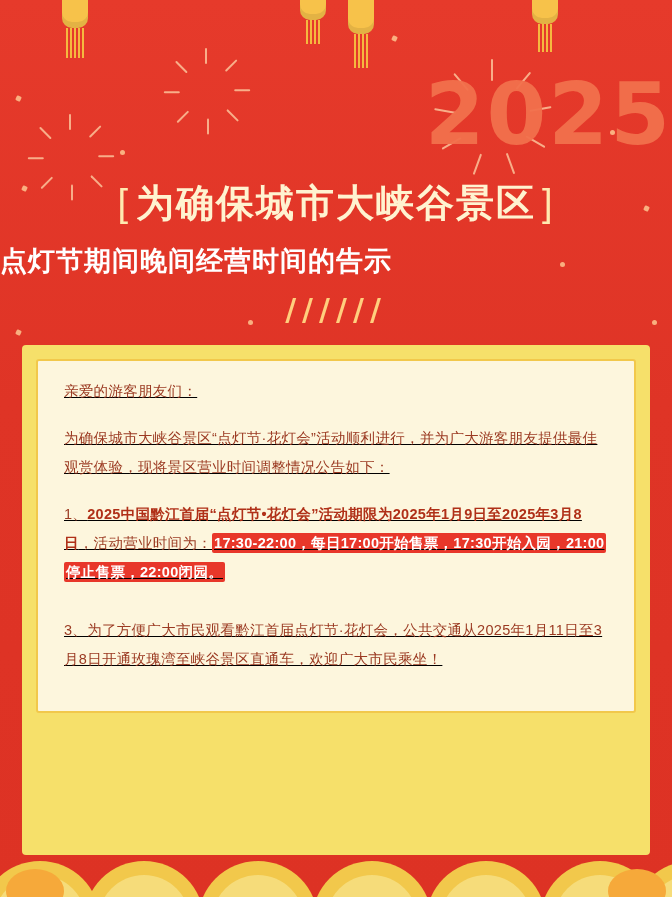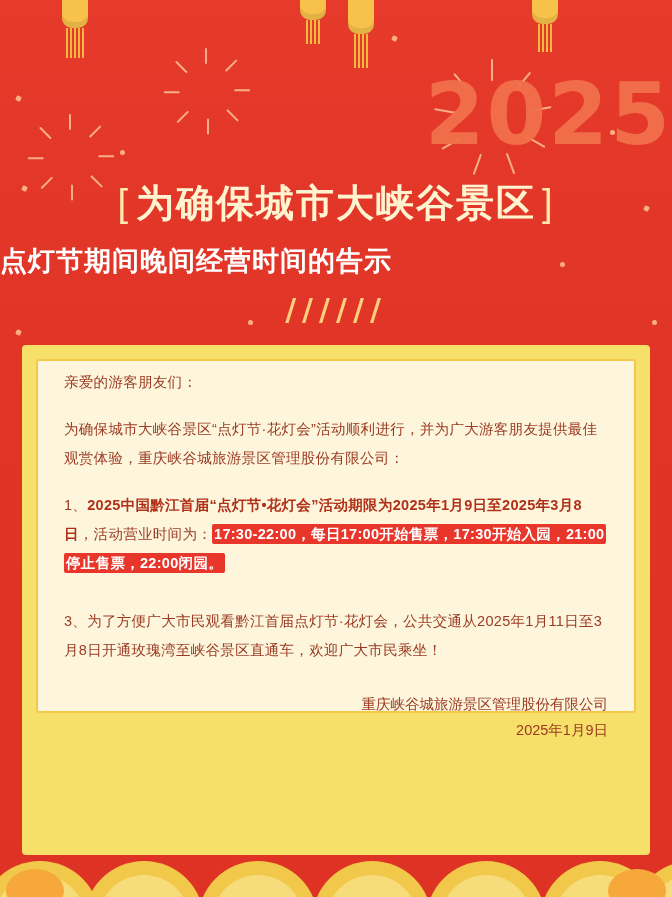--- a/index.html
+++ b/index.html
@@ -144,21 +144,22 @@
   .card {
     position: absolute;
     left: 36px;
     top: 359px;
     width: 600px;
     height: 354px;
     background: #fdf6dd;
     border: 2px solid #f2c84b;
     border-radius: 3px;
     box-sizing: border-box;
-    padding: 7px 26px;
+    padding: 16px 26px;
+    text-decoration: underline;
   }
   .card p {
     margin: 0 0 18px 0;
     font-size: 14.5px;
     line-height: 29px;
     color: #9b3a22;
     letter-spacing: 0.3px;
   }
   .card p.tight {
     margin-bottom: 29px;
@@ -316,29 +317,25 @@
   <div class="title-main">
     <span class="brk">[</span><span>为确保城市大峡谷景区</span><span class="brk">]</span>
   </div>
 
   <div class="title-sub">点灯节期间晚间经营时间的告示</div>
   <div class="slashes">//////</div>
 
   <div class="card-outer"></div>
   <div class="card">
     <p>亲爱的游客朋友们：</p>
-    <p>为确保城市大峡谷景区“点灯节·花灯会”活动顺利进行，并为广大游客朋友提供最佳观赏体验，重庆峡谷城旅游景区管理股份有限公司：</p>
+    <p>为确保城市大峡谷景区“点灯节·花灯会”活动顺利进行，并为广大游客朋友提供最佳观赏体验，现将景区营业时间调整情况公告如下：</p>
     <p class="tight">
       <span>1、</span><span class="emph">2025中国黔江首届“点灯节•花灯会”活动期限为2025年1月9日至2025年3月8日</span><span>，活动营业时间为：</span><span class="hl">17:30-22:00，每日17:00开始售票，17:30开始入园，21:00停止售票，22:00闭园。</span>
     </p>
     <p>3、为了方便广大市民观看黔江首届点灯节·花灯会，公共交通从2025年1月11日至3月8日开通玫瑰湾至峡谷景区直通车，欢迎广大市民乘坐！</p>
-    <div class="sign">
-      <div>重庆峡谷城旅游景区管理股份有限公司</div>
-      <div>2025年1月9日</div>
-    </div>
   </div>
 
   <div class="bottom-band">
     <div class="fan" style="left:-20px;"></div>
     <div class="fan" style="left:84px;"></div>
     <div class="fan" style="left:198px;"></div>
     <div class="fan" style="left:312px;"></div>
     <div class="fan" style="left:426px;"></div>
     <div class="fan" style="left:540px;"></div>
     <div class="fan" style="left:632px;"></div>

